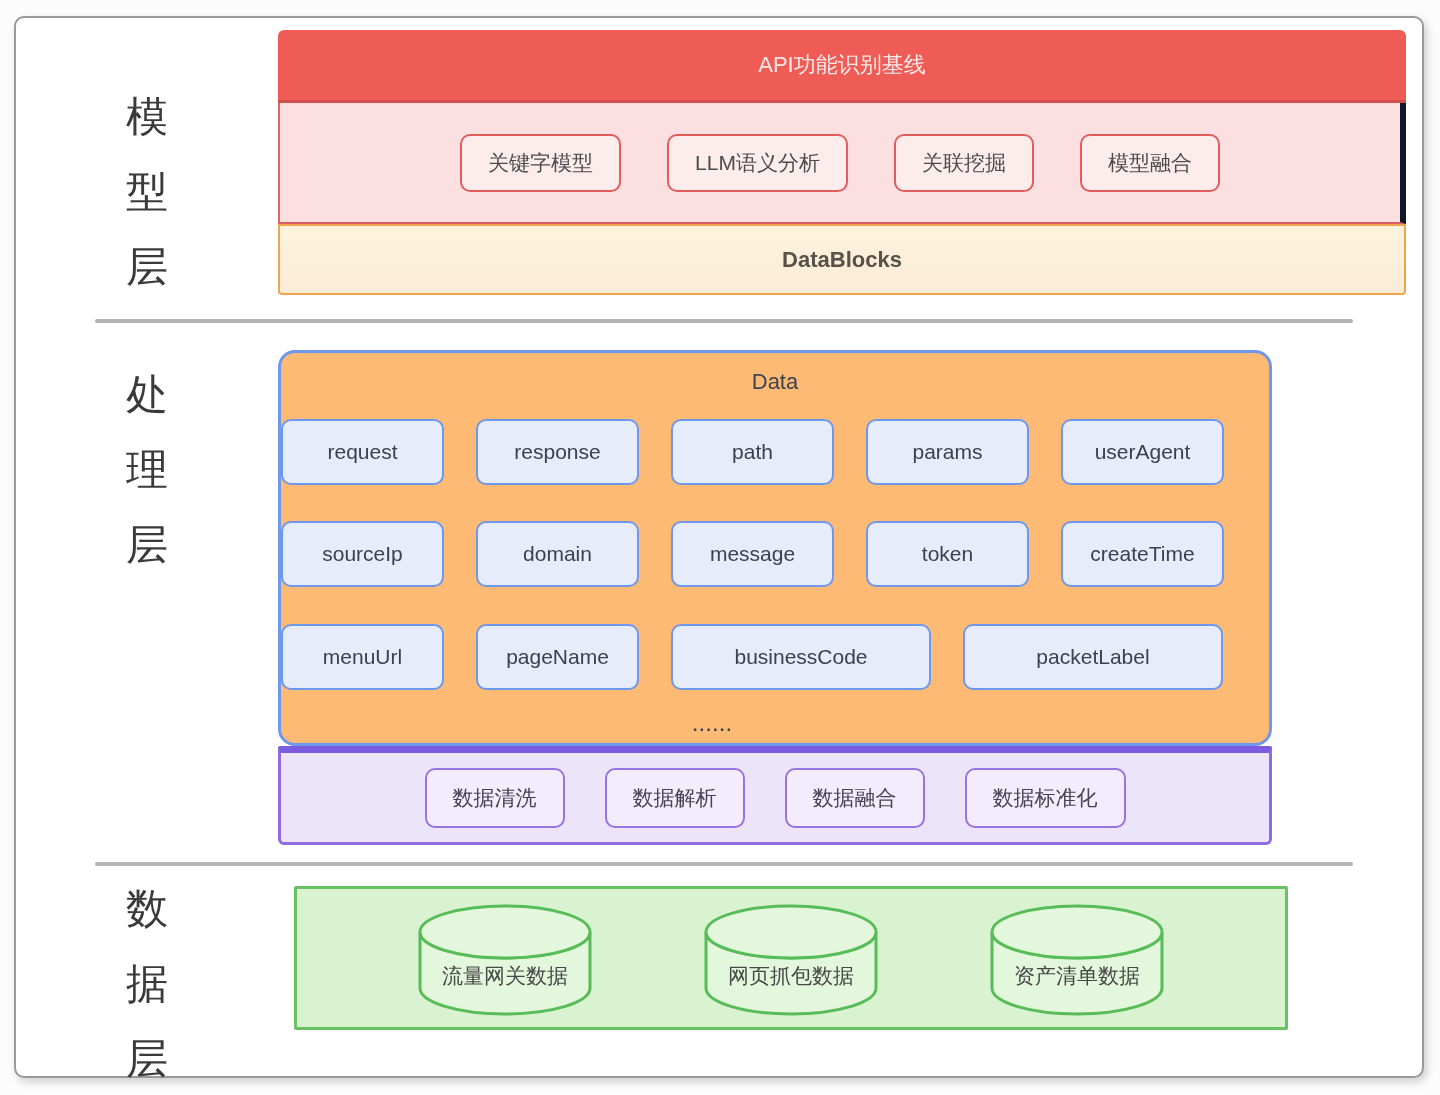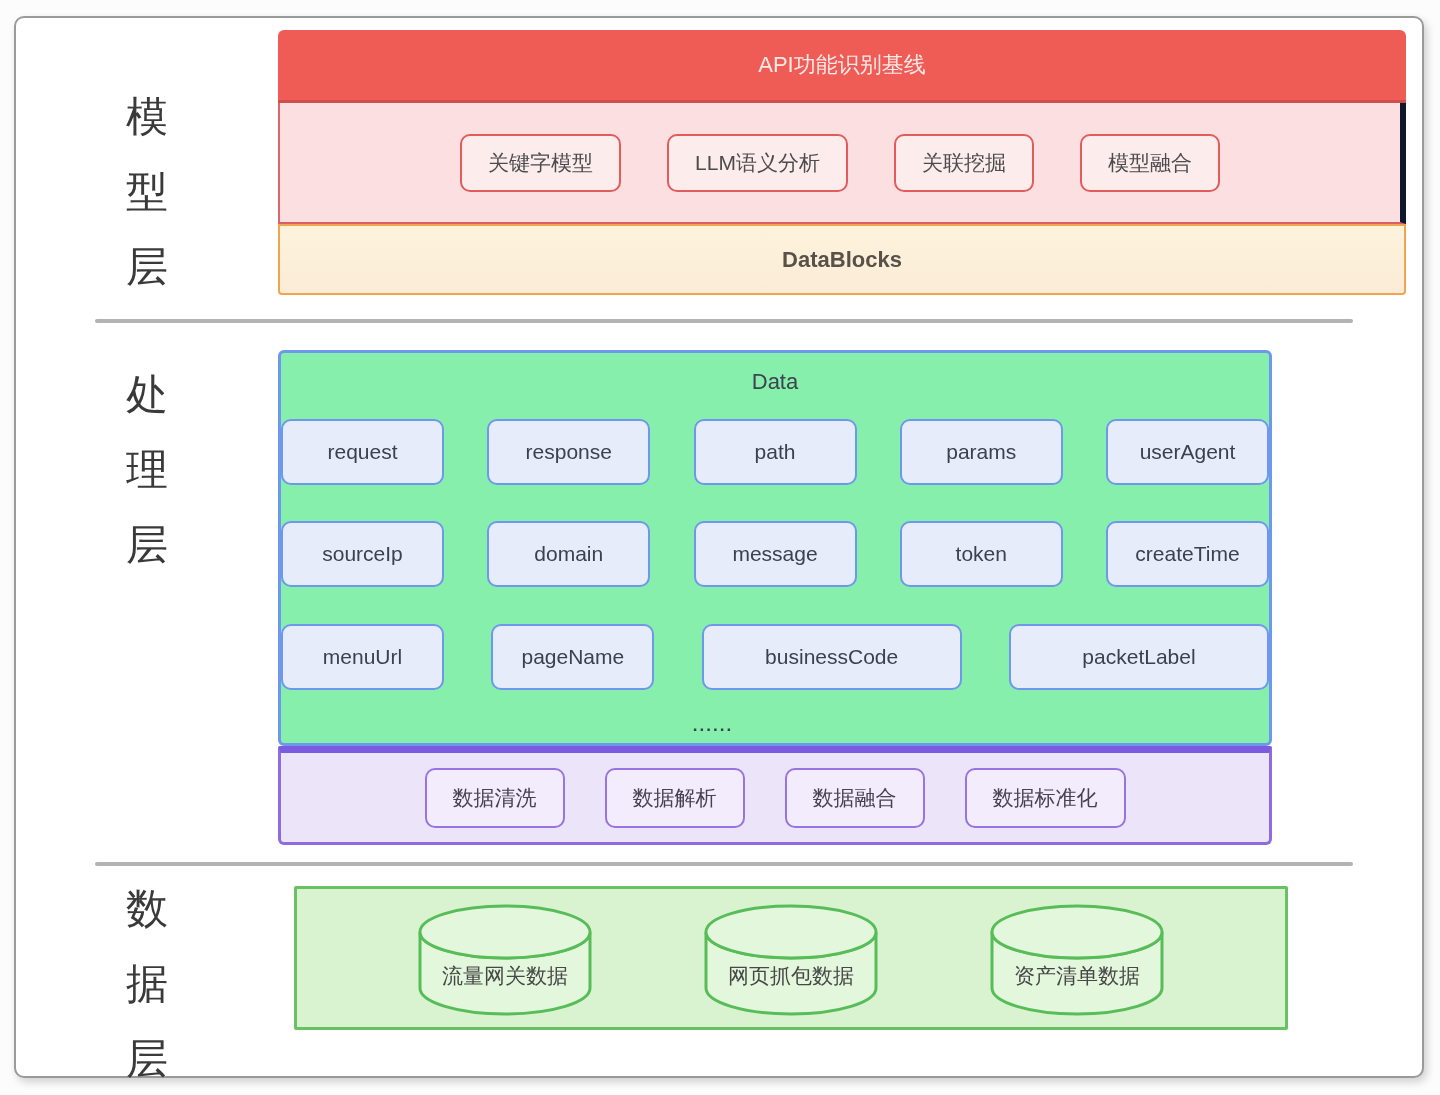--- a/index.html
+++ b/index.html
@@ -47,24 +47,24 @@
     font-size:22px; color:#58514a; font-weight:600;
   }
 
   .divider { position:absolute; left:95px; width:1258px; height:4px; background:#b3b3b3; border-radius:2px; }
   #divider-1 { top:319px; }
   #divider-2 { top:862px; }
 
   
   .blue-box {
     position:absolute; left:278px; top:350px; width:994px; height:396px;
-    background:#86efac; border:3px solid #6e97ee; border-radius:6px; box-sizing:border-box;
+    background:#fdba74; border:3px solid #6e97ee; border-radius:17px; box-sizing:border-box;
   }
   .blue-title { text-align:center; margin-top:16px; font-size:22px; color:#3d4350; font-weight:500; height:26px; }
-  .field-row { display:flex; justify-content:space-between; gap:16px; }
+  .field-row { display:flex; justify-content:flex-start; gap:32px; }
   .row-1 { margin-top:24px; }
   .row-2 { margin-top:36px; }
   .row-3 { margin-top:37px; }
   .fbox {
     width:163px; height:66px; background:#e7ecfb; border:2.5px solid #6e97ee;
     border-radius:10px; display:flex; align-items:center; justify-content:center;
     font-size:21px; color:#3b4150; box-sizing:border-box;
   }
   .fbox.wide { width:260px; }
   .ellipsis {

